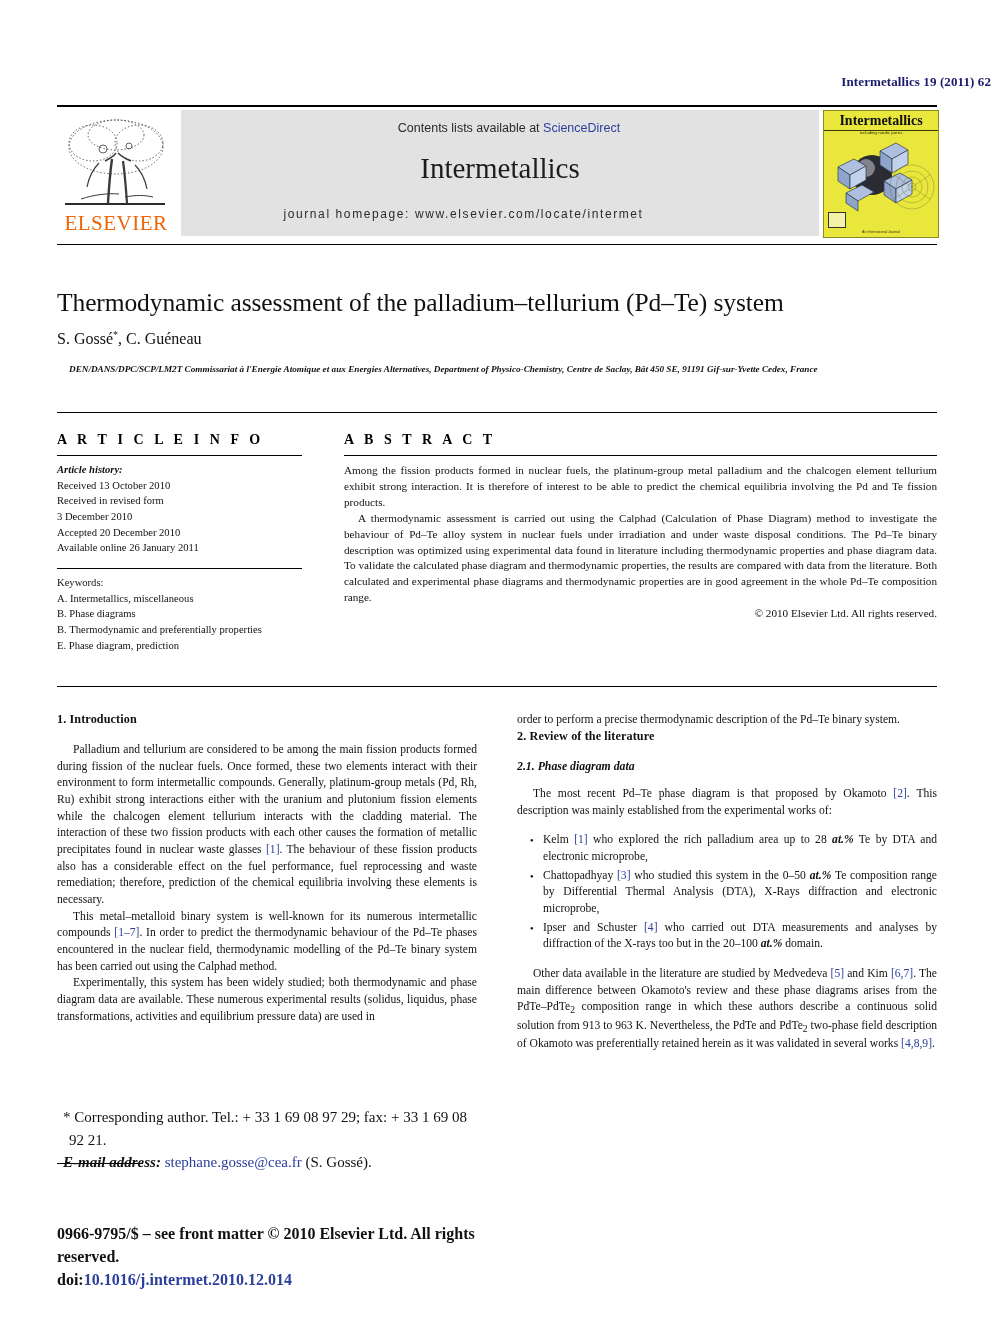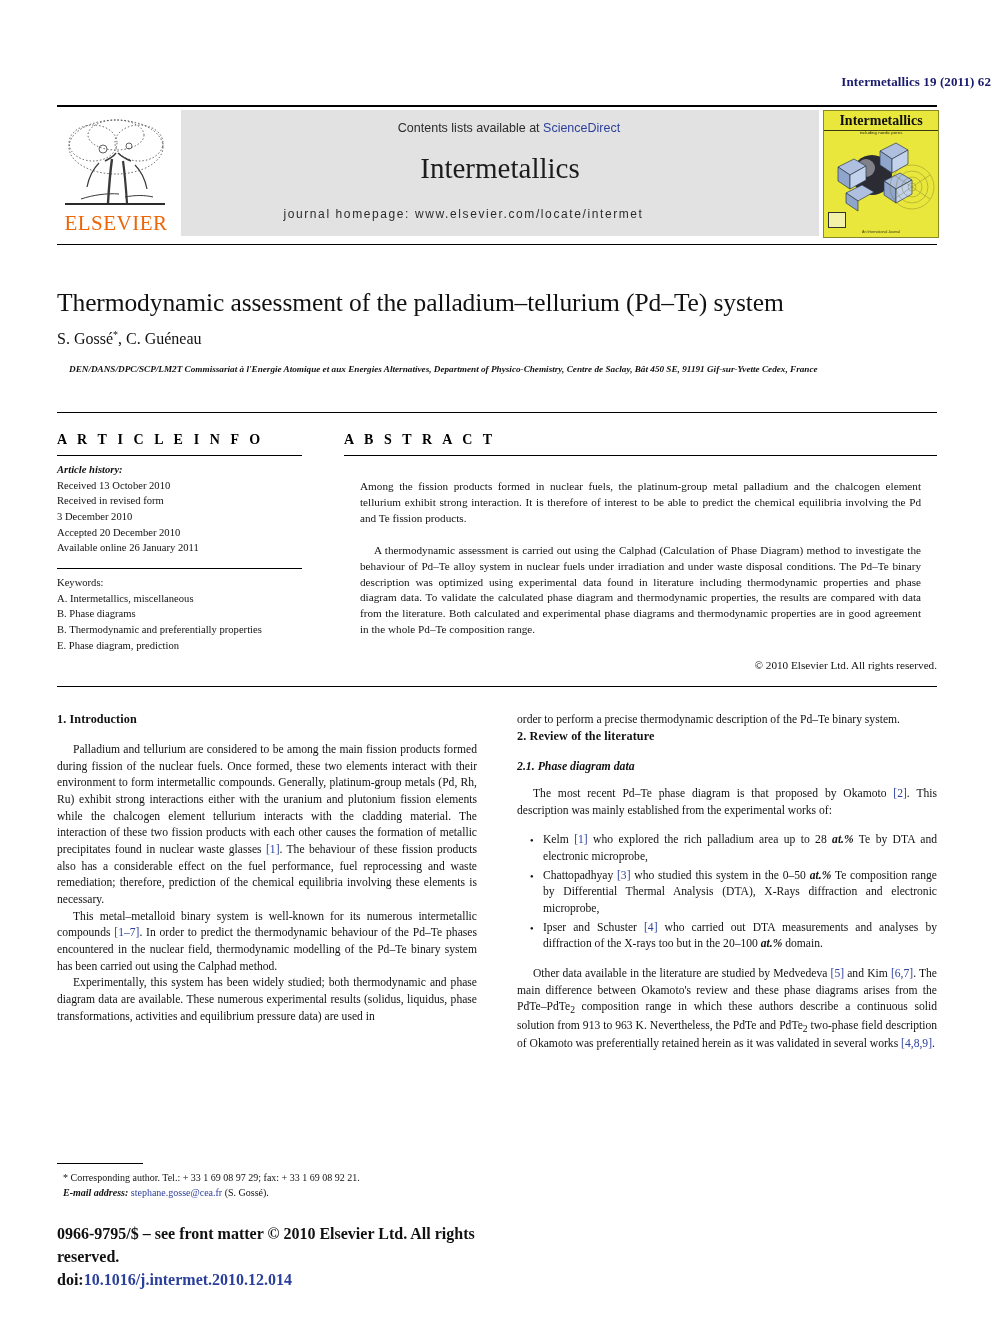--- a/index.html
+++ b/index.html
@@ -257,25 +257,25 @@
     border-top: 1.6px solid #000;
     width: 593px;
   }
   .abs-body {
     font-size: 11.2px;
     line-height: 1.42;
     text-align: justify;
     padding-top: 7px;
     color: #111;
   }
-  .abs-body p { margin: 16px; text-indent: 0; }
+  .abs-body p { margin: 0; text-indent: 0; }
   .abs-body p + p { text-indent: 14px; }
   .abs-copy {
     text-align: right;
-    margin-top: 20px;
+    margin-top: 0;
     font-size: 11.2px;
   }
 
   
   .col {
     position: absolute;
     top: 712px;
     width: 420px;
     font-size: 11.6px;
     line-height: 1.44;
@@ -324,23 +324,23 @@
   
   .foot-rule {
     position: absolute;
     left: 57px; top: 1163px;
     width: 86px;
     height: 1px;
     background: #000;
   }
   .footnote {
     position: absolute;
-    left: 57px; top: 1170px;
+    left: 57px; top: 1106px;
     width: 420px;
-    font-size: 10px;
+    font-size: 15px;
     line-height: 1.5;
     color: #111;
   }
   .footnote .ind { display: block; padding-left: 12px; text-indent: -6px; }
   .footnote .lbl { font-style: italic; font-weight: bold; }
   .link { color: #2b3f9c; }
   .footer {
     position: absolute;
     left: 57px; top: 1222px;
     width: 460px;

